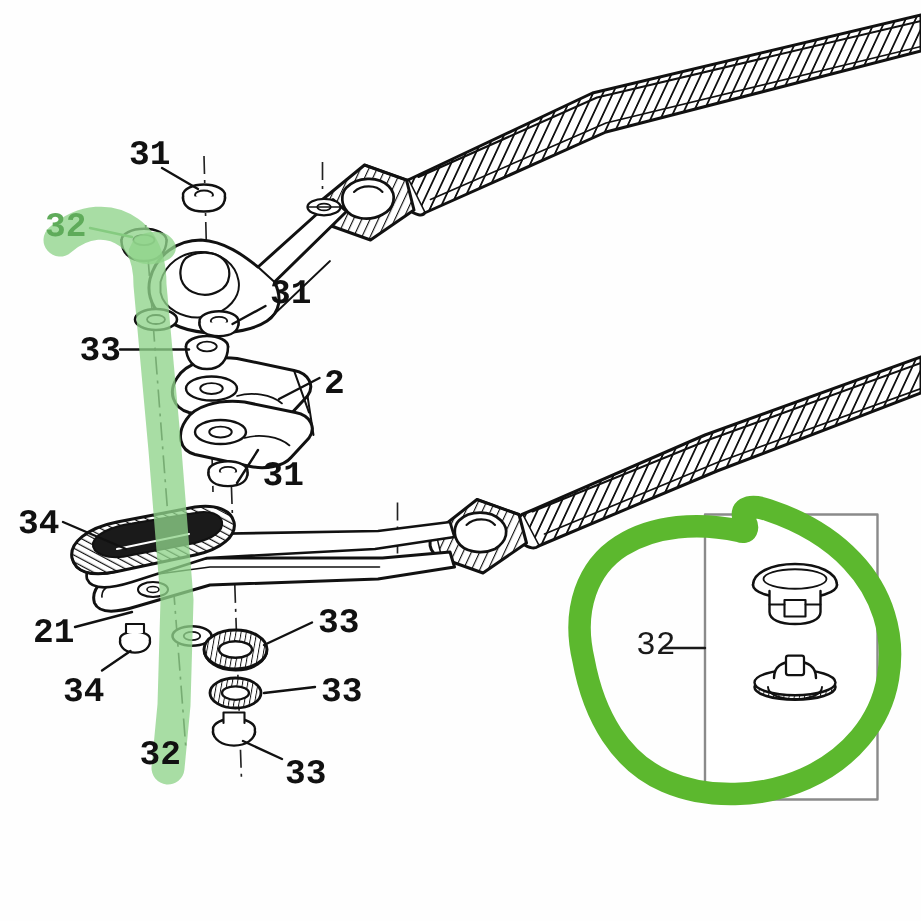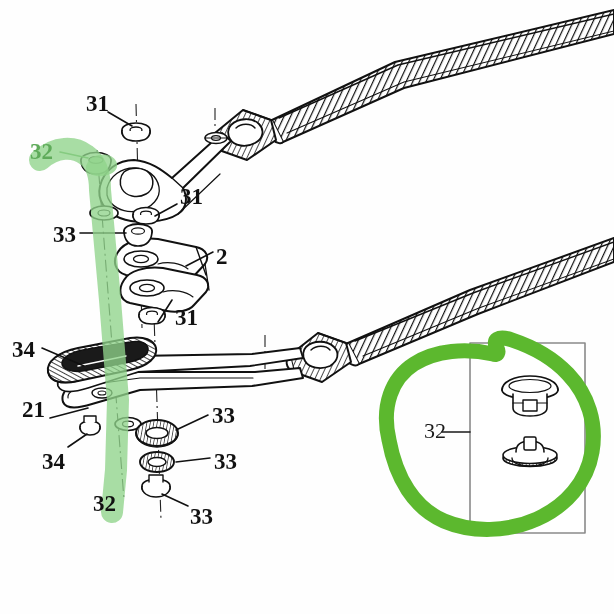--- a/index.html
+++ b/index.html
@@ -19,21 +19,21 @@
   }
   #diagram {
     position: absolute;
     left: 0;
     top: 0;
     width: 614px;
     height: 614px;
   }
   .lbl {
     position: absolute;
-    font-family: Liberation Serif, serif;
+    font-family: Liberation Mono, monospace;
     font-weight: 700;
     font-size: 23px;
     line-height: 1;
     color: #111111;
     letter-spacing: 0px;
     white-space: nowrap;
     user-select: none;
   }
   .lbl.green {
     color: #5fab5a;
@@ -293,21 +293,21 @@
     </g>
   </svg>
 
   <div class="lbl" style="left:86px;  top:92px;">31</div>
   <div class="lbl green" style="left:30px;  top:140px;">32</div>
   <div class="lbl" style="left:180px; top:185px;">31</div>
   <div class="lbl" style="left:53px;  top:223px;">33</div>
   <div class="lbl" style="left:216px; top:245px;">2</div>
   <div class="lbl" style="left:175px; top:306px;">31</div>
   <div class="lbl" style="left:12px;  top:338px;">34</div>
-  <div class="lbl" style="left:22px;  top:398px;">21</div>
+  <div class="lbl" style="left:22px;  top:411px;">21</div>
   <div class="lbl" style="left:212px; top:404px;">33</div>
   <div class="lbl" style="left:42px;  top:450px;">34</div>
   <div class="lbl" style="left:214px; top:450px;">33</div>
   <div class="lbl" style="left:93px;  top:492px;">32</div>
   <div class="lbl" style="left:190px; top:505px;">33</div>
   <div class="lbl inset" style="left:424px; top:420px;">32</div>
 
 </div>
 
 </body></html>

